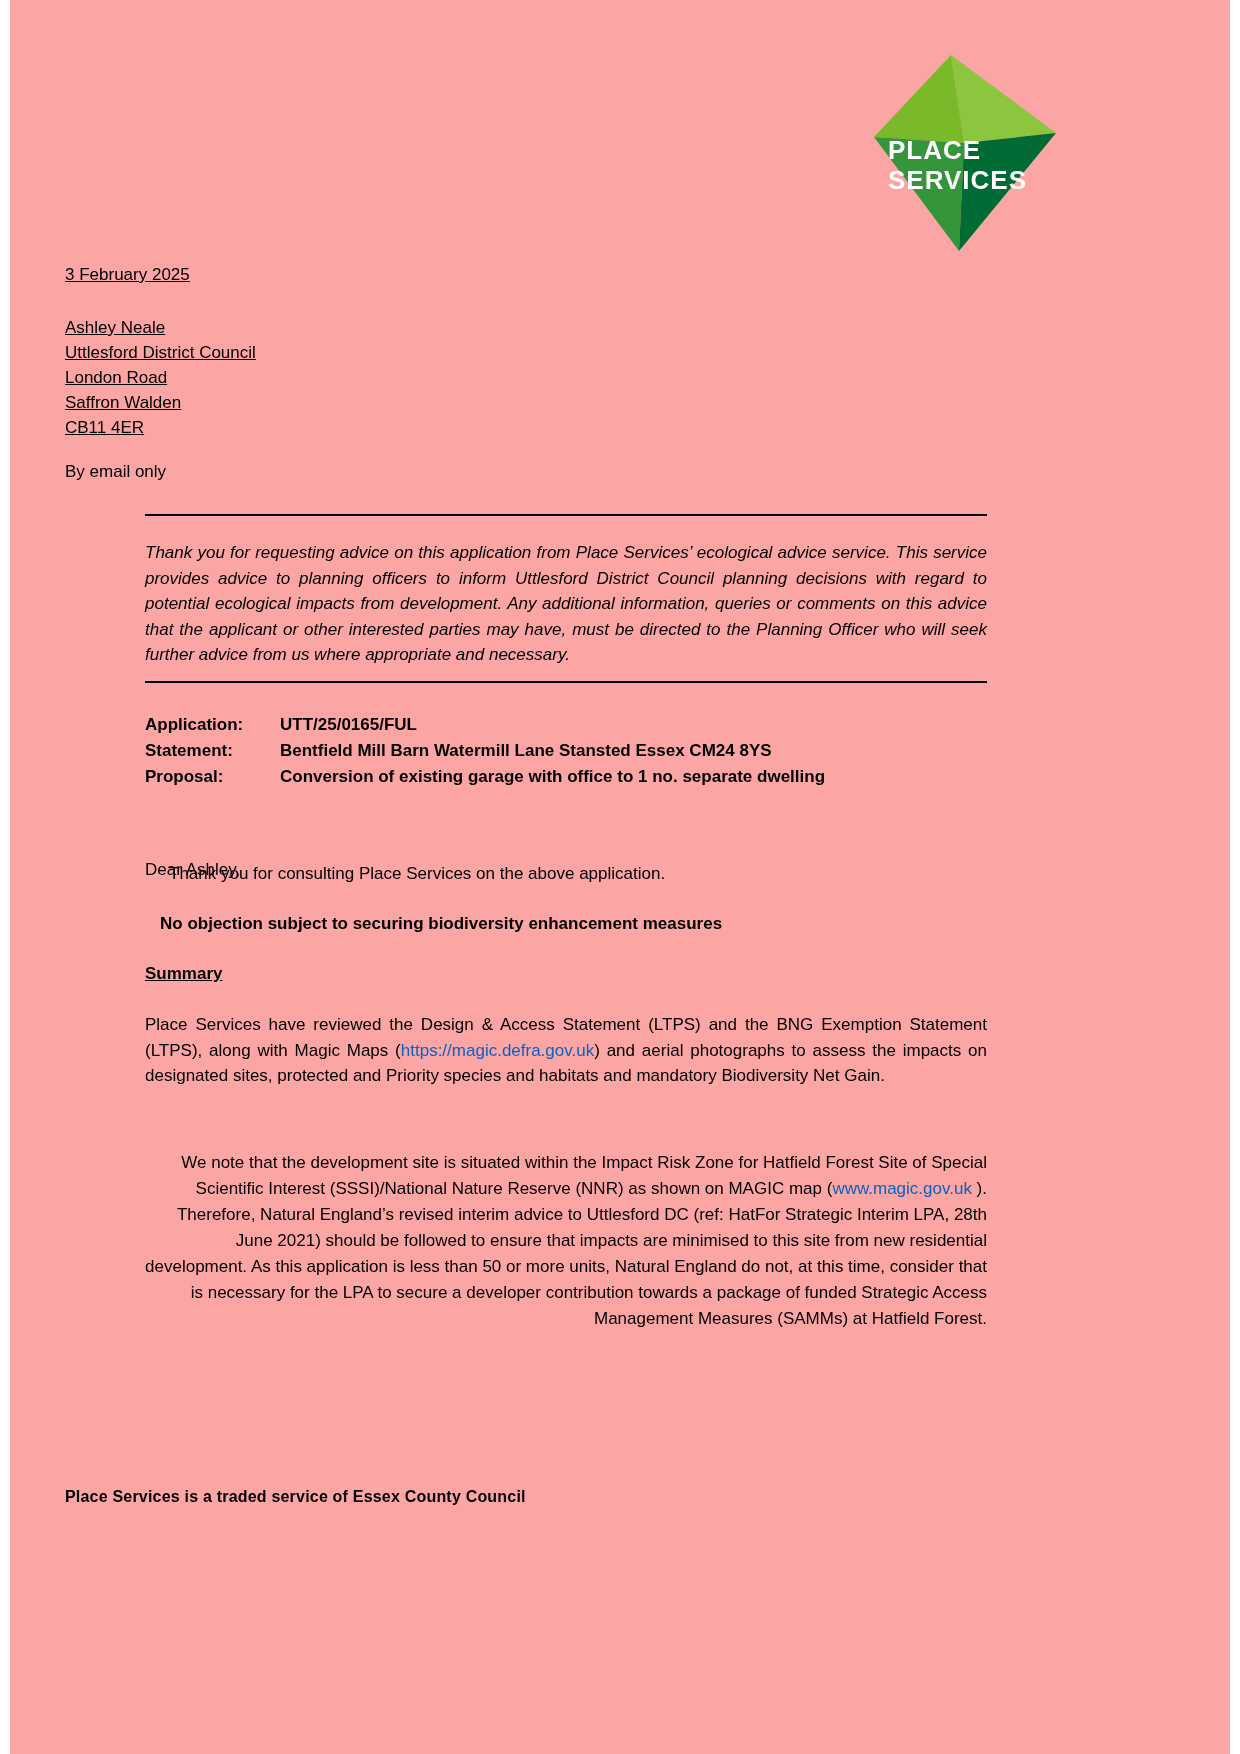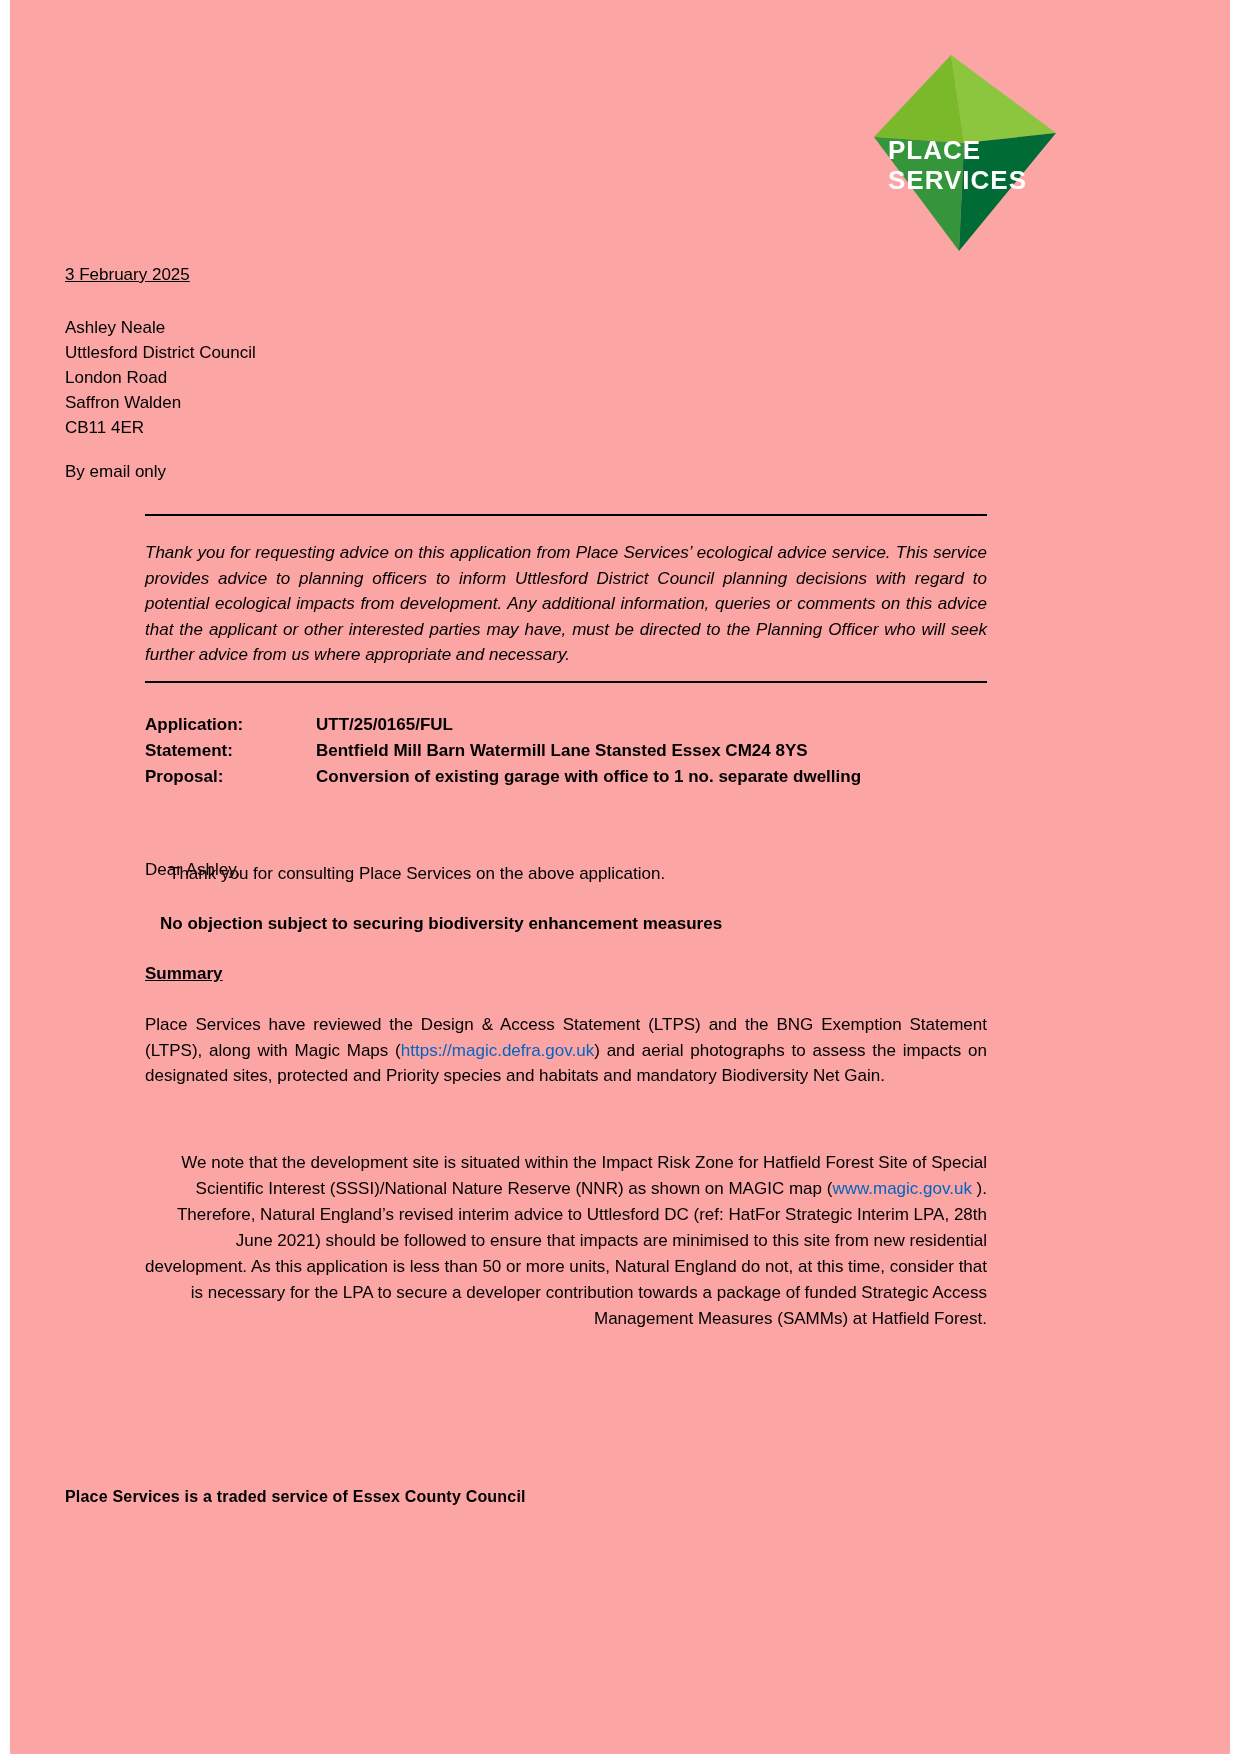--- a/index.html
+++ b/index.html
@@ -21,38 +21,38 @@
   .logo text {
     font-family: "Liberation Sans", sans-serif;
     font-weight: bold;
     font-size: 26px;
     letter-spacing: 1px;
     fill: #ffffff;
   }
 
   
   .date       { position: absolute; top: 265px; left: 55px; text-decoration: underline; }
-  .recipient  { position: absolute; top: 315px; left: 55px; line-height: 25px; }
+  .recipient  { position: absolute; top: 315px; left: 55px; line-height: 25px; text-decoration: underline; }
   .delivery   { position: absolute; top: 462px; left: 55px; }
 
   
   .rule {
     position: absolute; left: 135px; width: 842px; height: 0;
     border-top: 2px solid #000000;
   }
   .rule-1 { top: 514px; }
   .rule-2 { top: 681px; }
 
   .preamble {
     position: absolute; top: 540px; left: 135px; width: 842px;
     font-style: italic; text-align: justify; line-height: 25.5px;
   }
 
   .app-block { position: absolute; top: 712px; left: 135px; width: 842px; line-height: 26px; }
-  .app-row { display: flex; font-weight: bold; gap: 36px; }
+  .app-row { display: flex; font-weight: bold; }
   .app-row .app-label { width: 135px; flex: 0 0 135px; }
 
   .salutation     { position: absolute; top: 860px;  left: 135px; }
   .intro          { position: absolute; top: 864px;  left: 135px; margin-left: 24px; }
   .recommendation { position: absolute; top: 914px;  left: 150px; font-weight: bold; }
   .summary-head   { position: absolute; top: 964px;  left: 135px; font-weight: bold; text-decoration: underline; }
 
   .para-1 {
     position: absolute; top: 1012px; left: 135px; width: 842px;
     text-align: justify; line-height: 25.5px;

